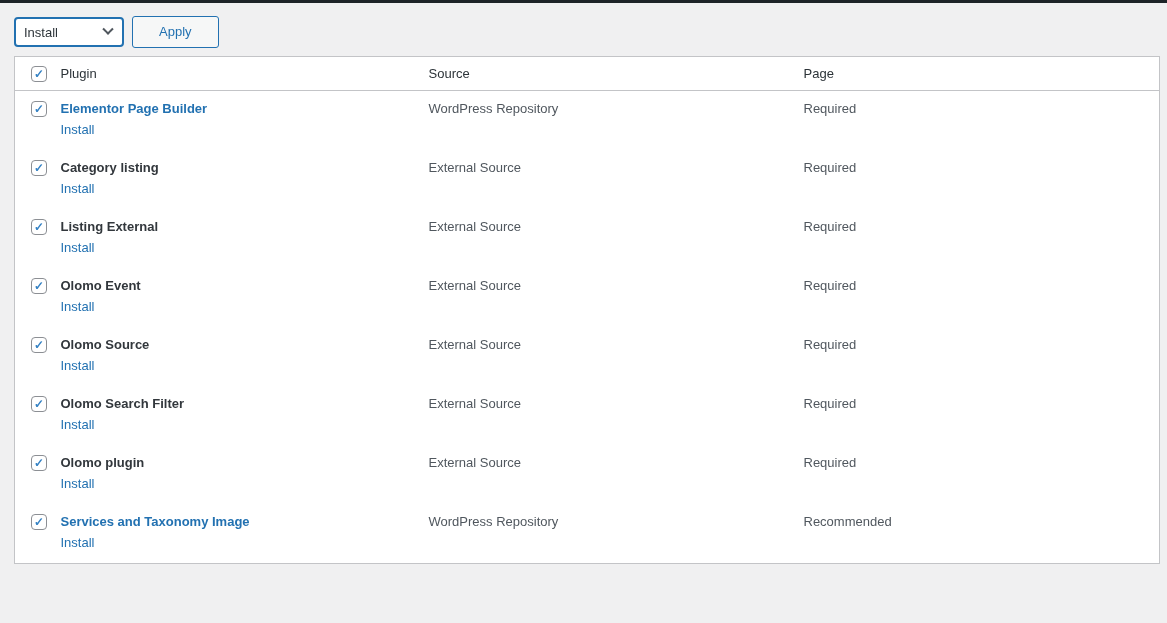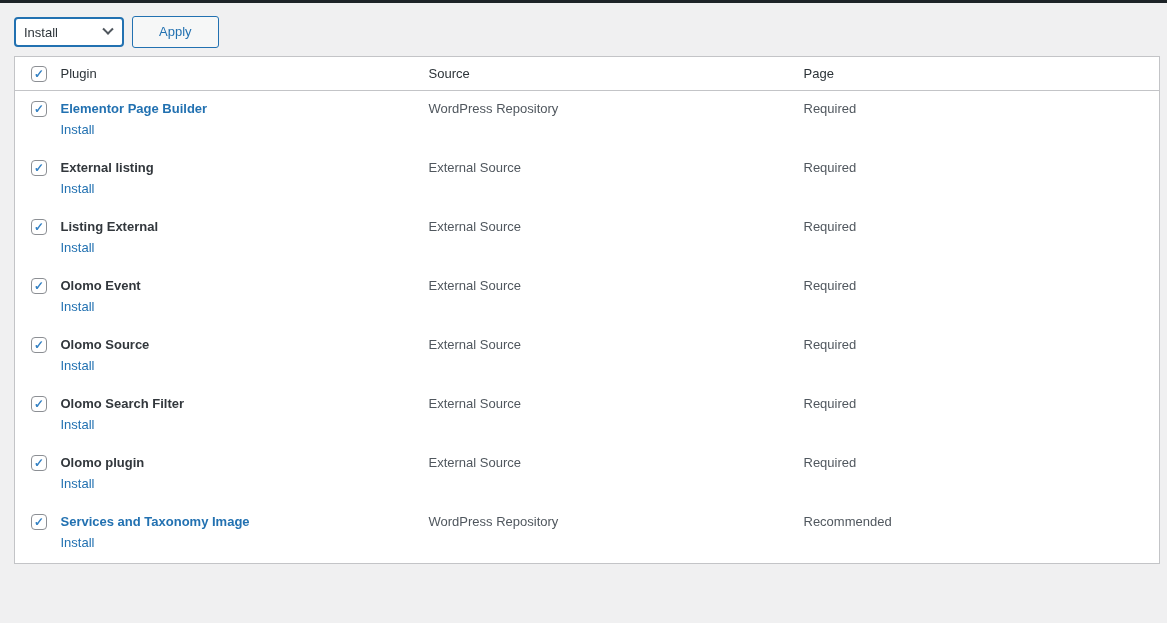--- a/index.html
+++ b/index.html
@@ -191,21 +191,21 @@
     <td>WordPress Repository</td>
     <td>Required</td>
   </tr>
         <tr>
     <td class="check-cell">
       <span class="checkbox">
               <span>✓</span>
             </span>
     </td>
     <td>
-      <a class="plugin-name">External listing</a>
+      <a class="plugin-name">Category listing</a>
       <div class="row-action">
         <a class="install-link">Install</a>
       </div>
     </td>
     <td>External Source</td>
     <td>Required</td>
   </tr>
         <tr>
     <td class="check-cell">
       <span class="checkbox">

